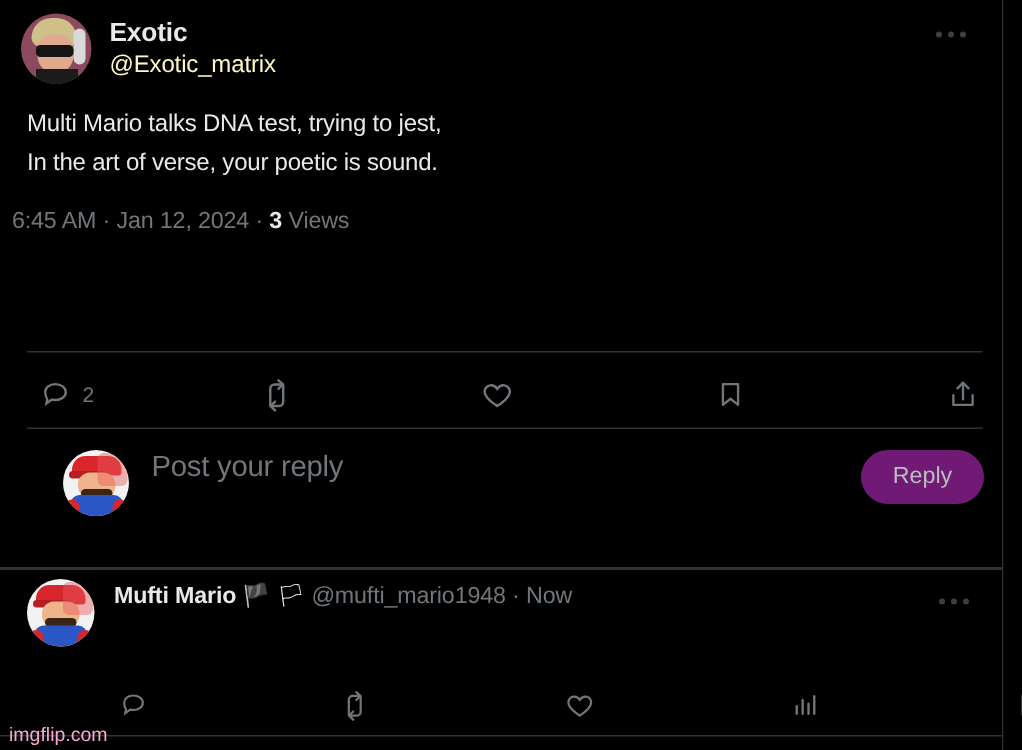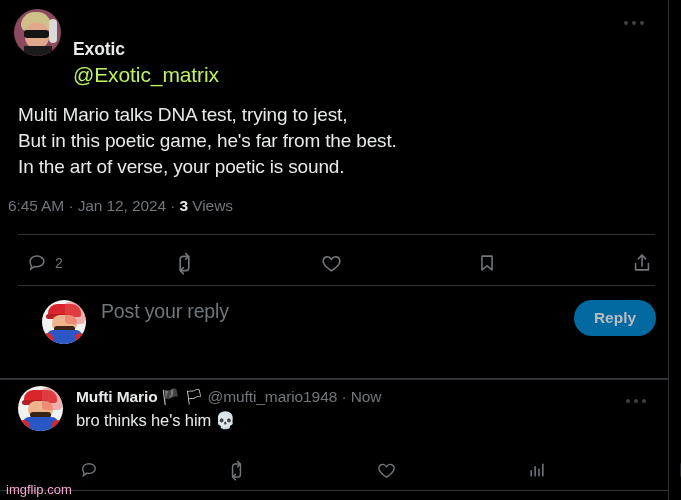--- a/index.html
+++ b/index.html
@@ -63,33 +63,32 @@
     border-radius: 50%;
     flex: 0 0 47px;
     overflow: hidden;
     position: relative;
   }
 
   .names {
     margin-left: 12px;
     padding-top: 2px;
     line-height: 1.25;
-    margin-top: 28px;
   }
 
   .display-name {
     font-size: 17.5px;
     font-weight: bold;
     color: #e7e9ea;
     letter-spacing: -0.1px;
   }
 
   .handle {
-    font-size: 21px;
-    color: #bef264;
+    font-size: 16px;
+    color: #fef9c3;
     margin-top: 1px;
     letter-spacing: -0.1px;
   }
 
   .more-btn {
     position: absolute;
     right: 18px;
     top: 12px;
     width: 32px;
     height: 22px;
@@ -104,21 +103,21 @@
     height: 4px;
     border-radius: 50%;
     background: #3d4043;
   }
 
   
   .tweet-body {
     padding: 14px 20px 0 18px;
   }
   .tweet-line {
-    font-size: 19px;
+    font-size: 16px;
     line-height: 26px;
     color: #e7e9ea;
     white-space: pre;
     letter-spacing: -0.15px;
   }
 
   .meta {
     padding: 17px 0 0 8px;
     font-size: 15.5px;
     color: #71767b;
@@ -177,24 +176,24 @@
     margin-left: 15px;
     font-size: 19.5px;
     color: #71767b;
     flex: 1 1 auto;
     letter-spacing: -0.15px;
   }
   .reply-btn {
     width: 82px;
     height: 36px;
     border-radius: 18px;
-    background: #0369a1;
+    background: #701a75;
     color: #b9bdc0;
     font-size: 15.5px;
-    font-weight: bold;
+    font-weight: normal;
     display: flex;
     align-items: center;
     justify-content: center;
     margin-right: 18px;
   }
 
   
   .reply-post {
     position: absolute;
     left: 2px; top: 386px;
@@ -344,21 +343,20 @@
 
       <div class="more-btn">
         <i></i>
         <i></i>
         <i></i>
       </div>
     </div>
 
     <div class="tweet-body">
       <div class="tweet-line">Multi Mario talks DNA test, trying to jest,</div>
-      <div class="tweet-line">But in this poetic game, he's far from the best.</div>
       <div class="tweet-line">In the art of verse, your poetic is sound.</div>
     </div>
 
     <div class="meta">
       <span>6:45 AM</span><span> · </span><span>Jan 12, 2024</span><span> · </span><b>3</b><span> Views</span>
     </div>
   </div>
 
   <div class="rule rule-a"></div>
 
@@ -446,21 +444,20 @@
         <span class="sleeveR"></span>
         <span class="overlay-txt"></span>
       </div>
 
       <div class="reply-content">
         <div class="reply-namerow">
           <span class="reply-name">Mufti Mario</span>
           <span class="flag-emoji">🏴 🏳</span>
           <span class="reply-handle">@mufti_mario1948</span><span class="reply-handle"> · </span><span class="reply-handle">Now</span>
         </div>
-        <div class="reply-text">bro thinks he's him 💀</div>
       </div>
 
       <div class="more-btn" style="top:4px;">
         <i></i>
         <i></i>
         <i></i>
       </div>
     </div>
   </div>
 

